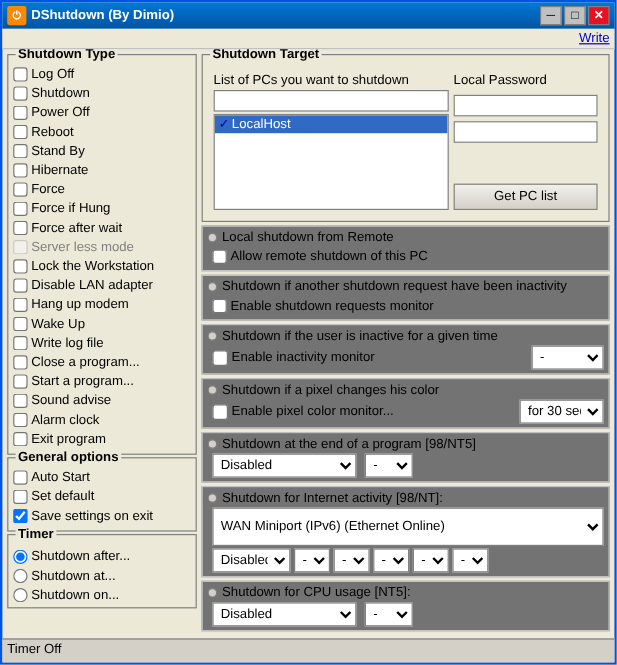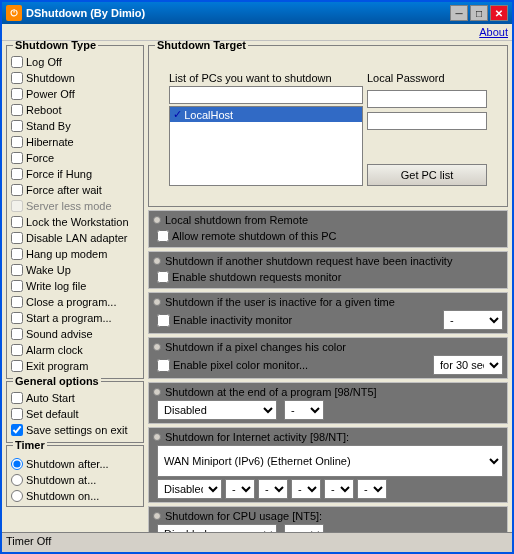--- a/index.html
+++ b/index.html
@@ -76,21 +76,21 @@
       cursor: pointer;
     }
     .main-content {
       display: flex;
       flex: 1;
       padding: 4px;
       gap: 4px;
       overflow: hidden;
     }
     .left-panel {
-      width: 138px;
+      width: 158px;
       display: flex;
       flex-direction: column;
       gap: 2px;
     }
     .group-box {
       border: 1px solid #808080;
       background: #ece9d8;
       padding: 4px;
       position: relative;
     }
@@ -139,21 +139,21 @@
       color: #808080;
     }
     .right-panel {
       flex: 1;
       display: flex;
       flex-direction: column;
       gap: 3px;
     }
     .shutdown-target-box {
       border: 1px solid #808080;
-      padding: 20px;
+      padding: 9px;
       background: #ece9d8;
       position: relative;
     }
     .shutdown-target-box .group-box-title {
       font-weight: bold;
     }
     .pc-list-section {
       display: flex;
       gap: 4px;
     }
@@ -285,21 +285,21 @@
       <span>DShutdown (By Dimio)</span>
     </div>
     <div class="title-controls">
       <div class="title-btn">─</div>
       <div class="title-btn">□</div>
       <div class="title-btn close">✕</div>
     </div>
   </div>
 
   <div class="menu-bar">
-    <a>About</a>
+    <a>Write</a>
   </div>
 
   <div class="main-content">
 
     <div class="left-panel">
       <div class="group-box">
         <span class="group-box-title">Shutdown Type</span>
         <div style="margin-top:4px;">
           <div class="checkbox-item">
               <input type="checkbox" style="">

